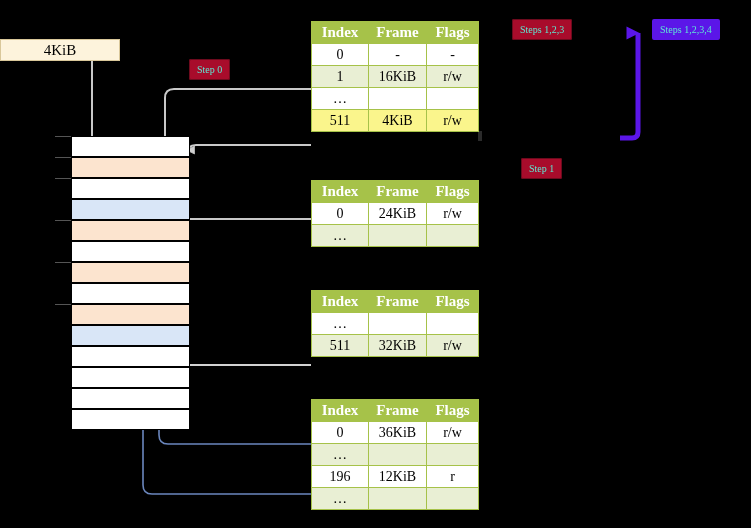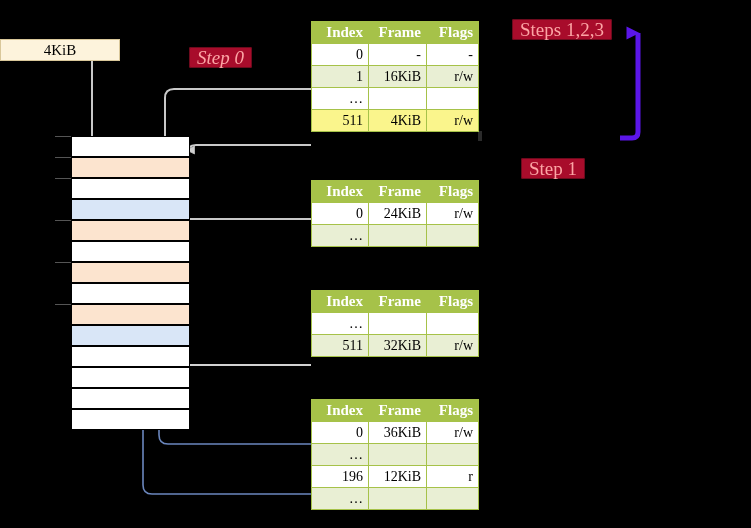--- a/index.html
+++ b/index.html
@@ -15,34 +15,34 @@
   .size-box{
     position:absolute;left:0;top:39px;width:120px;height:22px;
     background:#FDF3DC;border:1px solid #D9C79A;
     display:flex;align-items:center;justify-content:center;
     font-size:15px;line-height:1;color:#000;box-sizing:border-box;
   }
 
   
   .badge{
     position:absolute;display:inline-flex;align-items:center;justify-content:center;
-    padding:2px 8px;font-size:19px;line-height:17px;color:#fca5a5;white-space:nowrap;
+    padding:2px 8px;font-size:10px;line-height:17px;color:#5eead4;white-space:nowrap;
     border-radius:2px;
   }
   .badge.red{background:#A80C2B;box-shadow:0 0 0 1px #6d0a1d inset;}
   .badge.blue{background:#5B16E8;}
 
   
   .ptable{
     position:absolute;border-collapse:collapse;border-spacing:0;
     background:#fff;font-size:14px;
   }
   .ptable td,.ptable th{
     border:1px solid #A6C249;padding:1px 5px;height:22px;box-sizing:border-box;
-    text-align:right;vertical-align:middle;font-weight:normal;
+    text-align:center;vertical-align:middle;font-weight:normal;
   }
   .ptable th{
     background:#A6C249;color:#fff;font-weight:bold;font-size:15px;
   }
   .ptable td.alt{background:#E9EFD4;}
   .ptable td.hl{background:#FAF58C;}
   .col-i{width:57px;}
   .col-f{width:58px;}
   .col-g{width:52px;margin-left:30px;}
 
@@ -108,22 +108,23 @@
       <path d="M620,138 L632,138 Q638,138 638,132 L638,33" fill="none" stroke="#5B16E8" stroke-width="5" marker-end="url(#vhead)"></path>
     </g>
 
     <g>
       <rect x="478" y="131" width="4" height="10" fill="#2b2b2b"></rect>
     </g>
   </svg>
 
   <div class="size-box">4KiB</div>
 
-  <div class="badge red" style="left:189px;top:47px;font-style:italic;">Step 0</div>
+  <div class="badge red" style="left:189px;top:59px;">Step 0</div>
   <div class="badge red" style="left:512px;top:19px;">Steps 1,2,3</div>
+  <div class="badge blue" style="left:652px;top:19px;">Steps 1,2,3,4</div>
   <div class="badge red" style="left:521px;top:158px;">Step 1</div>
 
   <div class="memcol">
       <div class="memrow" style="top: 0px; height: 21px;"></div>
       <div class="tick" style="top: 0px;"></div>
       <div class="memrow peach" style="top: 21px; height: 21px;"></div>
       <div class="tick" style="top: 21px;"></div>
       <div class="memrow" style="top: 42px; height: 21px;"></div>
       <div class="tick" style="top: 42px;"></div>
       <div class="memrow bluerow" style="top: 63px; height: 21px;"></div>

